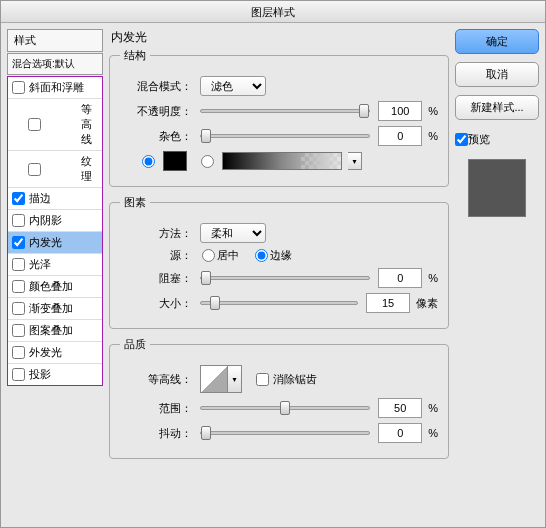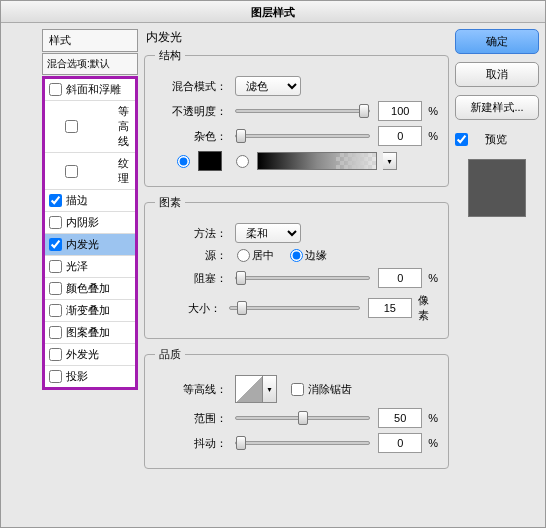--- a/index.html
+++ b/index.html
@@ -1,23 +1,23 @@
 <!DOCTYPE html>
 <html><head>
 <meta charset="utf-8">
 <style>
 * { box-sizing: border-box; margin: 0; padding: 0; font-family: "Hiragino Sans GB", "Microsoft YaHei", sans-serif; font-size: 11px; }
 body { background: #e8e8e8; width: 546px; height: 528px; position: relative; }
 .dialog { width: 546px; height: 528px; background: #e8e8e8; border: 1px solid #999; }
-.title-bar { height: 22px; background: linear-gradient(#f5f5f5,#ddd); text-align: center; line-height: 22px; border-bottom: 1px solid #aaa; font-weight: bold; }
-.content { display: flex; padding: 6px; gap: 6px; height: calc(100% - 22px); margin-left: 35px; }
+.title-bar { height: 22px; background: linear-gradient(#f5f5f5,#ddd); text-align: center; line-height: 22px; border-bottom: 1px solid #aaa; }
+.content { display: flex; padding: 6px; gap: 6px; height: calc(100% - 22px); }
 .left-panel { width: 96px; }
 .style-header { border: 1px solid #999; background: #f7f7f7; padding: 3px 6px; margin-bottom: 1px; }
 .blend-header { border: 1px solid #999; background: #f7f7f7; padding: 3px 4px; margin-bottom: 1px; font-size: 10px; }
-.style-list { border: 3px solid #a21caf; background: #fff; }
+.style-list { border: 1px solid #a21caf; background: #fff; }
 .style-item { display: flex; align-items: center; padding: 3px 4px; border-bottom: 1px solid #ddd; cursor: pointer; }
 .style-item.indent { padding-left: 20px; gap: 36px; }
 .style-item.selected { background: #9cc4f0; }
 .style-item input[type=checkbox] { margin-right: 4px; }
 .style-item:last-child { border-bottom: none; }
 .center-panel { flex: 1; }
 .section-title { font-size: 12px; margin-bottom: 2px; padding-left: 2px; }
 fieldset { border: 1px solid #aaa; border-radius: 4px; padding: 8px 10px 10px 10px; margin-bottom: 8px; }
 legend { padding: 0 4px; font-size: 11px; }
 .row { display: flex; align-items: center; margin: 5px 0; }
@@ -32,21 +32,21 @@
 .gradient-swatch { width: 120px; height: 18px; background: linear-gradient(to right, #000, #888, transparent); border: 1px solid #777; position: relative; }
 .gradient-swatch::after { content: ""; position: absolute; right: 0; top: 0; bottom: 0; width: 40px; background-image: linear-gradient(45deg,#ccc 25%,transparent 25%),linear-gradient(-45deg,#ccc 25%,transparent 25%),linear-gradient(45deg,transparent 75%,#ccc 75%),linear-gradient(-45deg,transparent 75%,#ccc 75%); background-size: 8px 8px; background-position: 0 0,0 4px,4px -4px,-4px 0; opacity: 0.6; }
 .gradient-dd { width: 14px; height: 18px; background: linear-gradient(#fff,#ddd); border: 1px solid #888; border-left: none; display: flex; align-items: center; justify-content: center; font-size: 8px; }
 .contour-swatch { width: 28px; height: 28px; border: 1px solid #888; background: linear-gradient(135deg,#fff 50%,#aaa 50%); }
 .contour-dd { width: 14px; height: 28px; background: linear-gradient(#fff,#ddd); border: 1px solid #888; border-left: none; display: flex; align-items: center; justify-content: center; font-size: 8px; }
 .btn-row { display: flex; justify-content: center; gap: 20px; margin-top: 8px; }
 .btn { padding: 3px 14px; background: linear-gradient(#fff,#e5e5e5); border: 1px solid #999; border-radius: 4px; cursor: pointer; }
 .right-panel { width: 84px; display: flex; flex-direction: column; gap: 8px; }
 .btn-primary { padding: 4px 0; text-align: center; background: linear-gradient(#8fc3ff,#5da6f5); border: 1px solid #3b7dd8; border-radius: 5px; cursor: pointer; color: #000; }
 .btn-normal { padding: 4px 0; text-align: center; background: linear-gradient(#fff,#e5e5e5); border: 1px solid #999; border-radius: 5px; cursor: pointer; }
-.preview-check { display: flex; align-items: center; gap: 17px; margin-top: 4px; }
+.preview-check { display: flex; align-items: center; gap: 0; margin-top: 4px; }
 .preview-box { width: 58px; height: 58px; border: 1px solid #777; background: #555; margin: 4px auto 0 auto; }
 input[type=radio] { margin: 0 2px; }
 </style>
 </head>
 <body>
 
 <div class="dialog">
   <div class="title-bar">图层样式</div>
   <div class="content">
 

